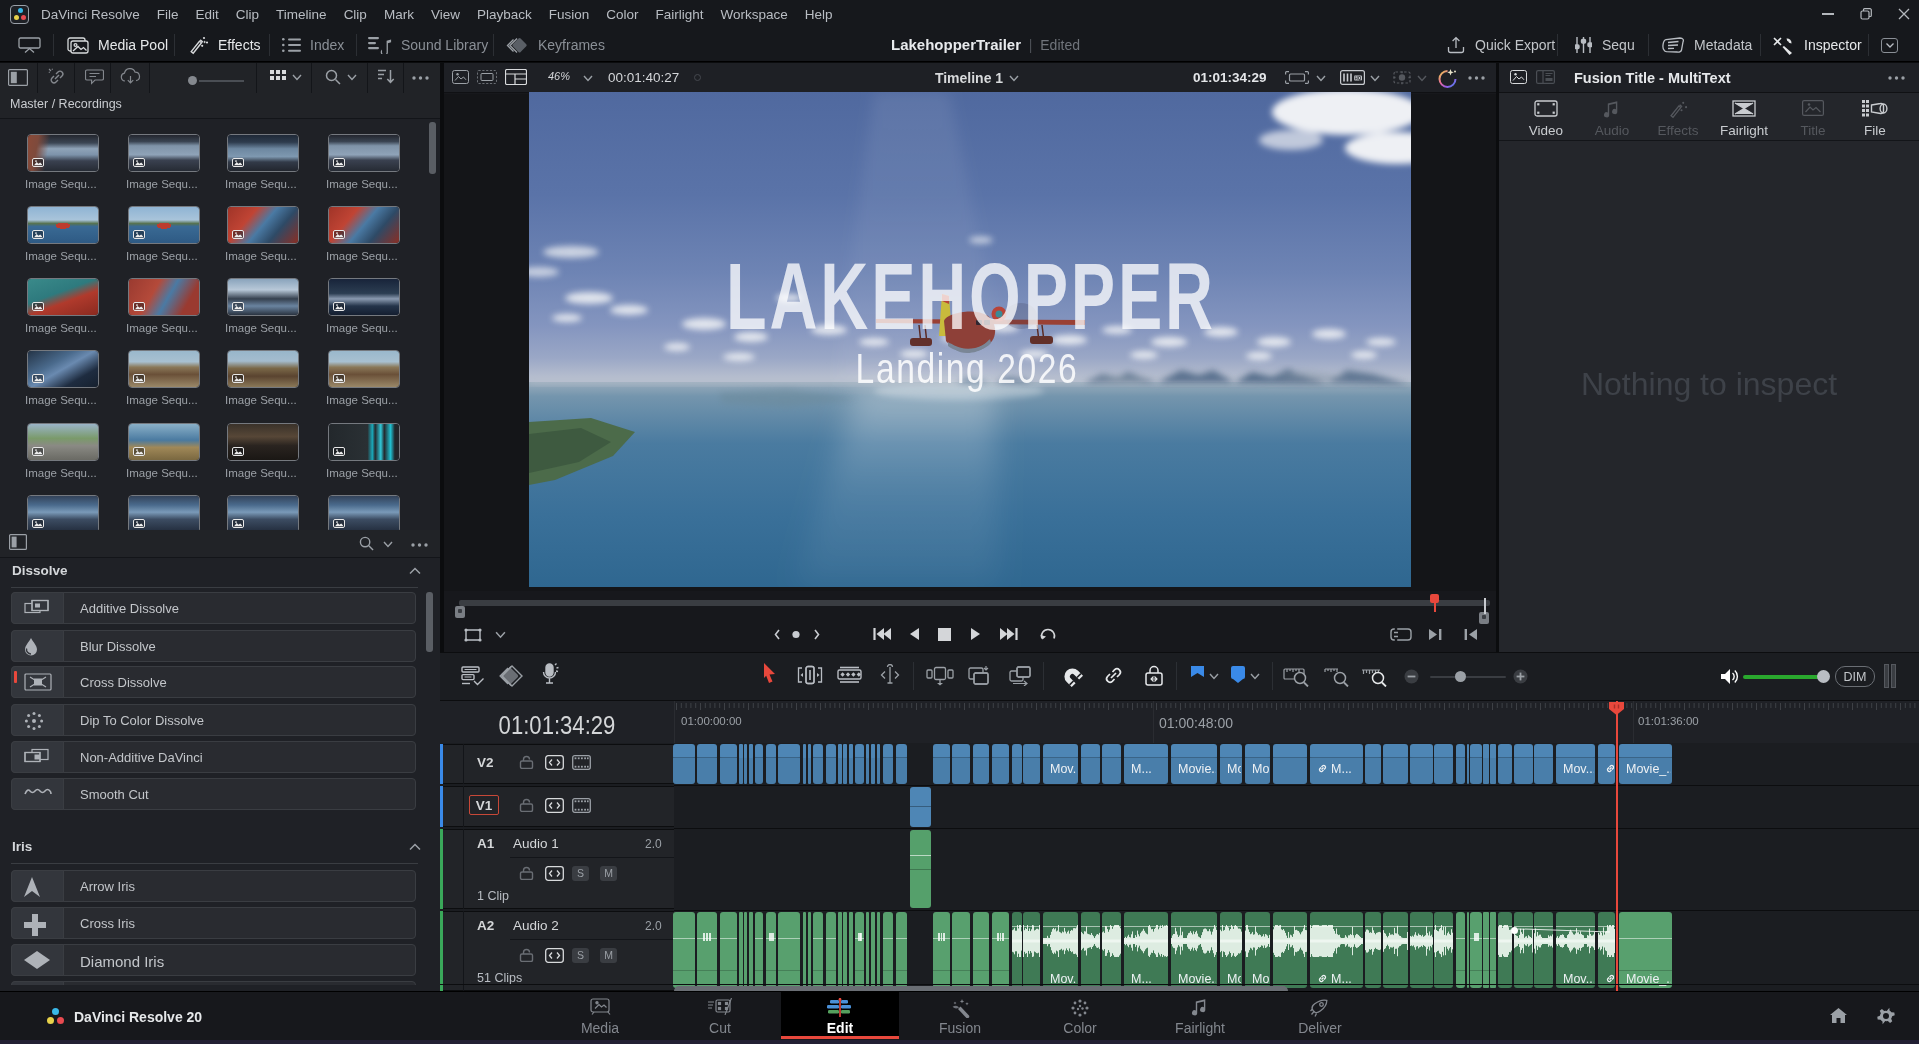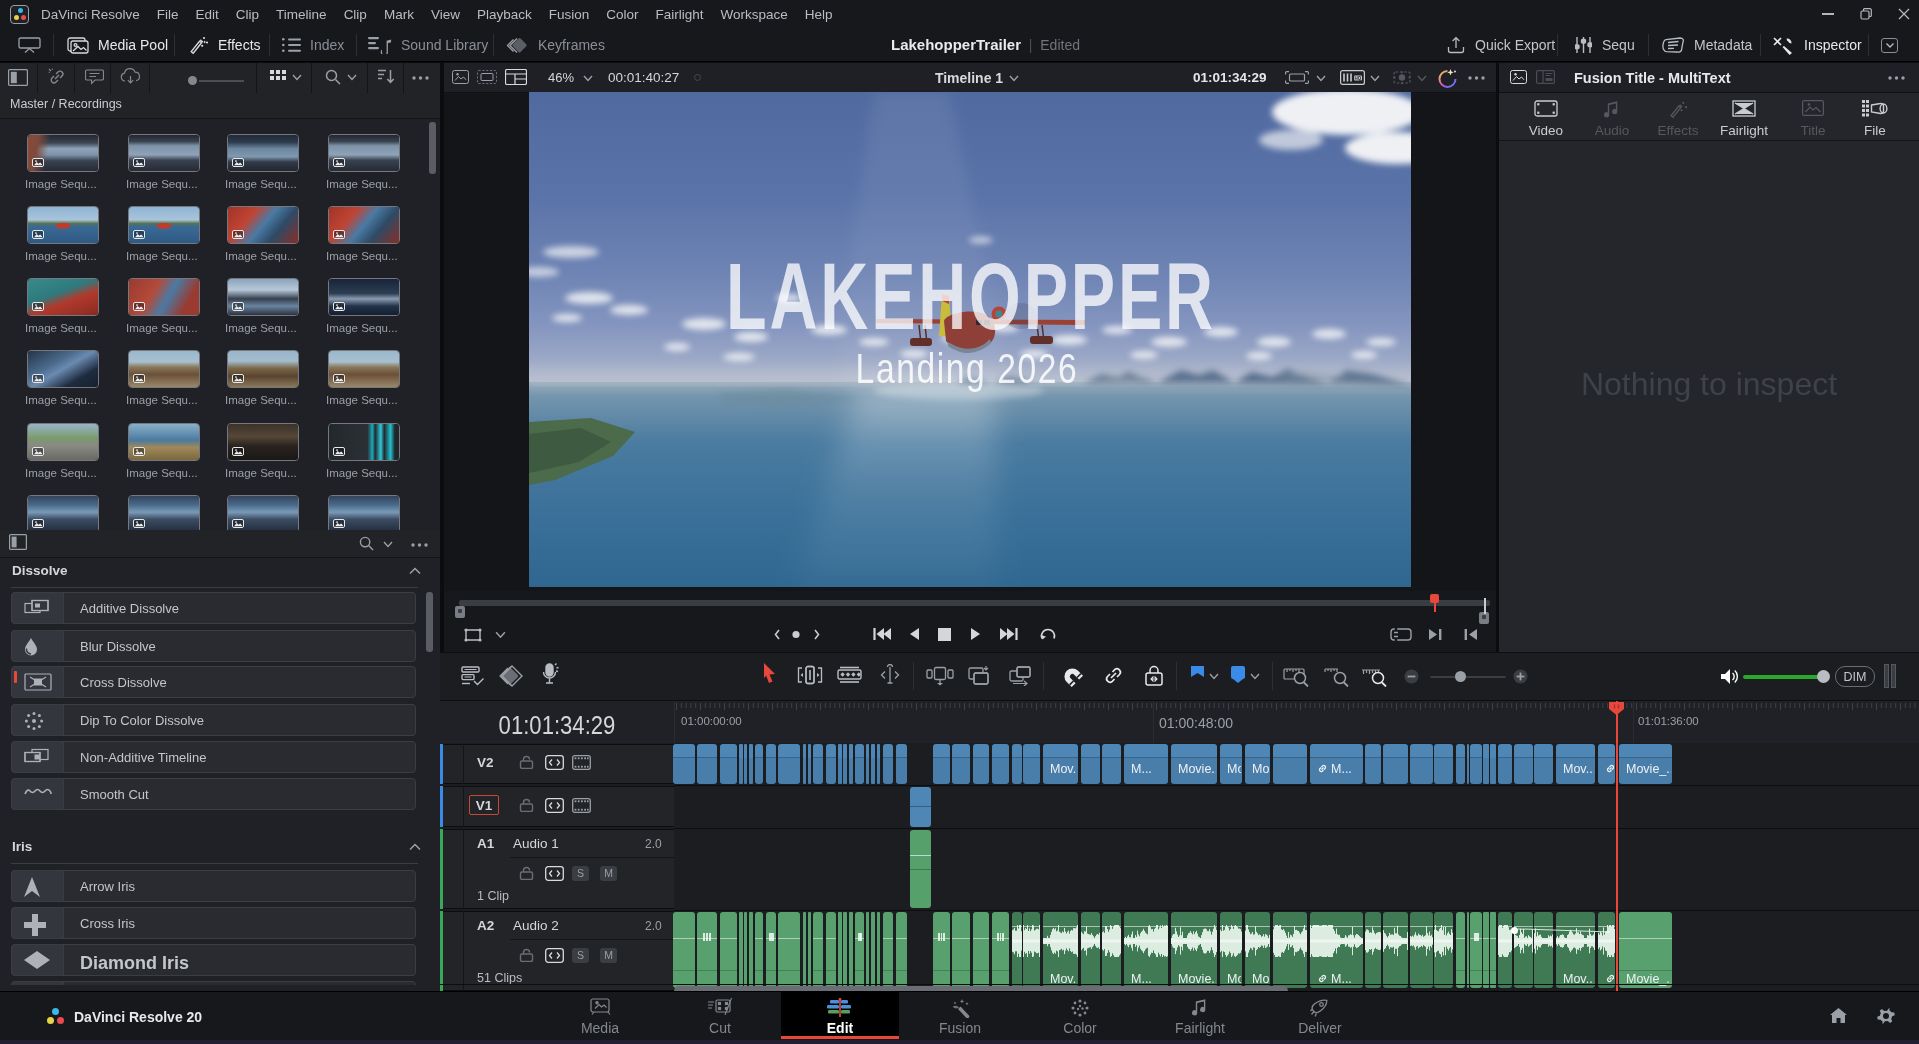--- a/index.html
+++ b/index.html
@@ -514,21 +514,21 @@
 <div class="abs" style="left:11px;top:741px;width:405px;height:32px;background:#292b30;border:1px solid #3a3d42;border-radius:4px;"></div>
 <div class="abs" style="left:11px;top:741px;width:53px;height:32px;background:#33363c;border-radius:4px 0 0 4px;border:1px solid #3a3d42;"></div>
 <div class="abs" style="left:24px;top:748px;">
     <svg width="26" height="18" viewBox="0 0 26 18" fill="none" stroke="#aeb2b8" stroke-width="1.2">
       <rect x="8" y="1.5" width="16" height="10"></rect>
       <rect x="1" y="4.5" width="15" height="9" fill="#33363c"></rect>
       <rect x="1" y="4.5" width="15" height="9"></rect>
       <rect x="10.5" y="6.5" width="5.5" height="5" fill="#aeb2b8" stroke="none"></rect>
     </svg>
   </div>
-<div class="abs" style="left:80px;top:750px;font-size:13px;color:#c3c6ca;">Non-Additive Timeline</div>
+<div class="abs" style="left:80px;top:750px;font-size:13px;color:#c3c6ca;">Non-Additive DaVinci</div>
 <div class="abs" style="left:11px;top:778px;width:405px;height:32px;background:#292b30;border:1px solid #3a3d42;border-radius:4px;"></div>
 <div class="abs" style="left:11px;top:778px;width:53px;height:32px;background:#33363c;border-radius:4px 0 0 4px;border:1px solid #3a3d42;"></div>
 <div class="abs" style="left:24px;top:785px;">
     <svg width="28" height="12" viewBox="0 0 28 12" fill="none" stroke="#aeb2b8" stroke-width="1.6">
       <path d="M1 9 Q3.5 3 6 6 T11 6 T16 6 T21 6 T26 6 Q27 7 27 9" fill="none"></path>
     </svg>
   </div>
 <div class="abs" style="left:80px;top:787px;font-size:13px;color:#c3c6ca;">Smooth Cut</div>
 <div class="abs" style="left:12px;top:839px;font-size:13.5px;font-weight:bold;color:#d4d7da;">Iris</div>
 <svg class="abs" style="left:409px;top:843px;" width="12" height="8" viewBox="0 0 12 8" fill="none" stroke="#9ba0a6" stroke-width="1.5">
@@ -551,21 +551,21 @@
     </svg>
   </div>
 <div class="abs" style="left:80px;top:916px;font-size:13px;color:#c3c6ca;">Cross Iris</div>
 <div class="abs" style="left:11px;top:944px;width:405px;height:32px;background:#292b30;border:1px solid #3a3d42;border-radius:4px;"></div>
 <div class="abs" style="left:11px;top:944px;width:53px;height:32px;background:#33363c;border-radius:4px 0 0 4px;border:1px solid #3a3d42;"></div>
 <div class="abs" style="left:24px;top:951px;">
     <svg width="26" height="18" viewBox="0 0 26 18" fill="#aeb2b8">
       <path d="M13 0 L26 9 L13 18 L0 9 Z"></path>
     </svg>
   </div>
-<div class="abs" style="left:80px;top:953px;font-size:18px;color:#c3c6ca;font-weight:bold;">Diamond Iris</div>
+<div class="abs" style="left:80px;top:953px;font-size:15px;color:#c3c6ca;">Diamond Iris</div>
 <div class="abs" style="left:11px;top:981px;width:405px;height:32px;background:#292b30;border:1px solid #3a3d42;border-radius:4px;"></div>
 <div class="abs" style="left:11px;top:981px;width:53px;height:32px;background:#33363c;border-radius:4px 0 0 4px;border:1px solid #3a3d42;"></div>
 <div class="abs" style="left:24px;top:988px;">
     <svg width="24" height="16" viewBox="0 0 24 16" fill="#aeb2b8">
       <ellipse cx="12" cy="8" rx="11" ry="7"></ellipse>
     </svg>
   </div>
 <div class="abs" style="left:80px;top:990px;font-size:13px;color:#c3c6ca;">Oval Iris</div>
 <div class="abs" style="left:0;top:985px;width:440px;height:7px;background:#1f2126;"></div>
 <div class="abs" style="left:426px;top:592px;width:7px;height:60px;border-radius:3px;background:#5a5e64;"></div>
@@ -577,21 +577,21 @@
     <circle cx="5.5" cy="4.3" r="1.2" fill="#9ba0a6"></circle>
   </svg>
 <svg class="abs" style="left:477px;top:70px;" width="20" height="14" viewBox="0 0 20 14">
     <rect x="0.5" y="0.5" width="19" height="13" rx="1" fill="none" stroke="#6a6e74" stroke-dasharray="2.2 1.6"></rect>
     <rect x="4" y="3.5" width="12" height="7" rx="1" fill="none" stroke="#9ba0a6"></rect>
   </svg>
 <svg class="abs" style="left:505px;top:69px;" width="22" height="16" viewBox="0 0 22 16">
     <rect x="0.5" y="0.5" width="21" height="15" rx="1.5" fill="none" stroke="#d8dadc" stroke-width="1.2"></rect>
     <path d="M0.5 5 H21.5 M10 5 V15.5 M10 10 H21.5" stroke="#d8dadc" stroke-width="1.2" fill="none"></path>
   </svg>
-<div class="abs" style="left:548px;top:70px;font-size:13px;color:#d4d6d9;">46%</div>
+<div class="abs" style="left:548px;top:70px;font-size:11px;color:#d4d6d9;font-style:italic;">46%</div>
 <svg class="abs" style="left:583px;top:75px;" width="10" height="7" viewBox="0 0 10 7" fill="none" stroke="#9ba0a6" stroke-width="1.4">
     <path d="M1 1 L5 5.5 L9 1"></path>
   </svg>
 <div class="abs" style="left:608px;top:70px;font-size:13.5px;color:#d4d6d9;">00:01:40:27</div>
 <div class="abs" style="left:694px;top:74px;width:7px;height:7px;border-radius:50%;border:1.5px solid #45484e;"></div>
 <div class="abs" style="left:869px;top:70px;width:200px;text-align:center;font-size:14px;font-weight:bold;color:#d8dadc;">Timeline 1</div>
 <svg class="abs" style="left:1009px;top:75px;" width="10" height="7" viewBox="0 0 10 7" fill="none" stroke="#9ba0a6" stroke-width="1.4">
     <path d="M1 1 L5 5.5 L9 1"></path>
   </svg>
 <div class="abs" style="left:1193px;top:70px;font-size:13.5px;font-weight:bold;color:#e4e6e9;">01:01:34:29</div>

